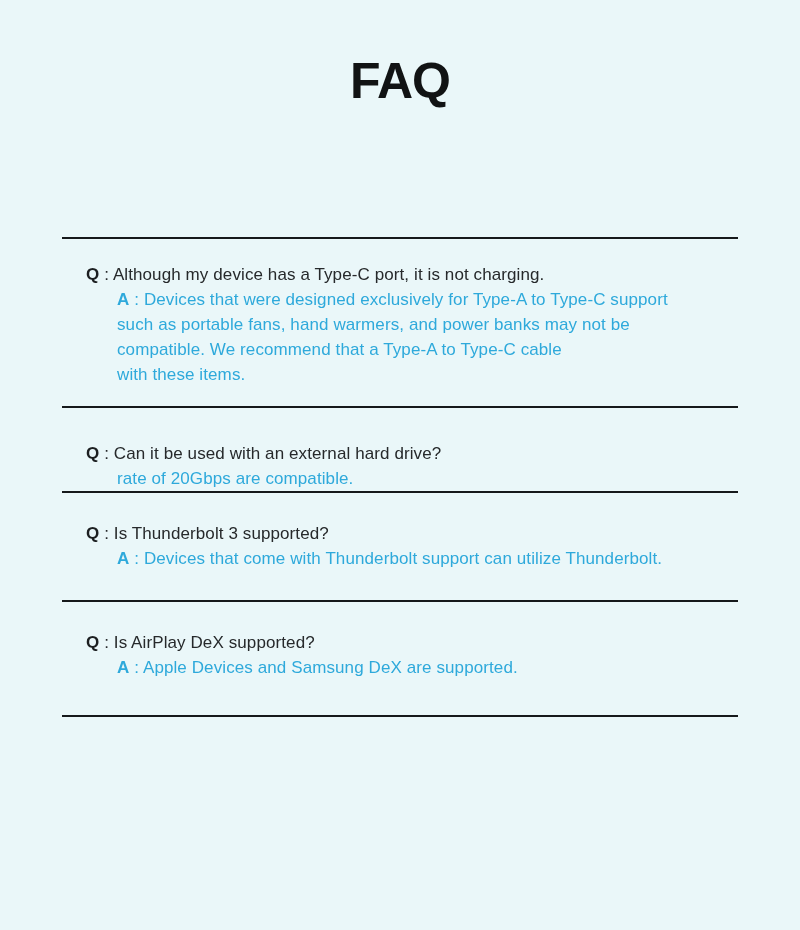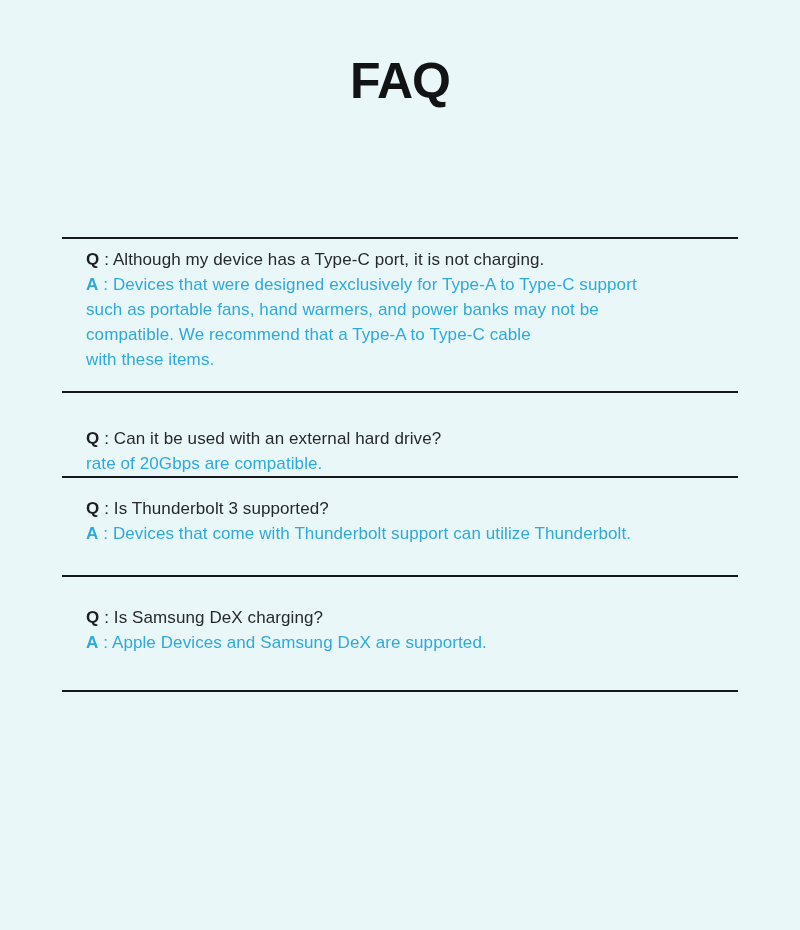--- a/index.html
+++ b/index.html
@@ -34,32 +34,32 @@
   .divider {
     height: 2px;
     background: #15191b;
     width: 100%;
   }
   .faq-item {
     padding-left: 24px;
     padding-right: 24px;
     box-sizing: border-box;
   }
-  .faq-item.item-1 { padding-top: 8px; padding-bottom: 19px; }
+  .faq-item.item-1 { padding-top: 23px; padding-bottom: 19px; }
   .faq-item.item-2 { padding-top: 33px; }
-  .faq-item.item-3 { padding-top: 18px; padding-bottom: 29px; }
+  .faq-item.item-3 { padding-top: 28px; padding-bottom: 29px; }
   .faq-item.item-4 { padding-top: 28px; padding-bottom: 35px; }
   .line {
     margin: 0;
     font-size: 17px;
     line-height: 25px;
     letter-spacing: 0.1px;
   }
   .q-line { color: #26292b; }
-  .a-line { color: #2ea9db; }
+  .a-line { color: #2ea9db; margin-left: 31px; }
   .prefix { font-weight: 700; }
   .q-line .prefix { color: #1c1f21; }
   .a-line .prefix { color: #2ea9db; }
   .sep { white-space: pre; }
 </style>
 </head>
 <body>
 
 <div class="page">
 
@@ -87,20 +87,20 @@
     <div class="divider"></div>
 
     <section class="faq-item item-3">
       <p class="line q-line"><span class="prefix">Q</span><span class="sep"> : </span><span>Is Thunderbolt 3 supported?</span></p>
       <p class="line a-line"><span class="prefix">A</span><span class="sep"> : </span><span>Devices that come with Thunderbolt support can utilize Thunderbolt.</span></p>
     </section>
 
     <div class="divider"></div>
 
     <section class="faq-item item-4">
-      <p class="line q-line"><span class="prefix">Q</span><span class="sep"> : </span><span>Is Samsung DeX charging?</span></p>
+      <p class="line q-line"><span class="prefix">Q</span><span class="sep"> : </span><span>Is AirPlay DeX supported?</span></p>
       <p class="line a-line"><span class="prefix">A</span><span class="sep"> : </span><span>Apple Devices and Samsung DeX are supported.</span></p>
     </section>
 
     <div class="divider"></div>
 
   </div>
 </div>
 
 </body></html>

